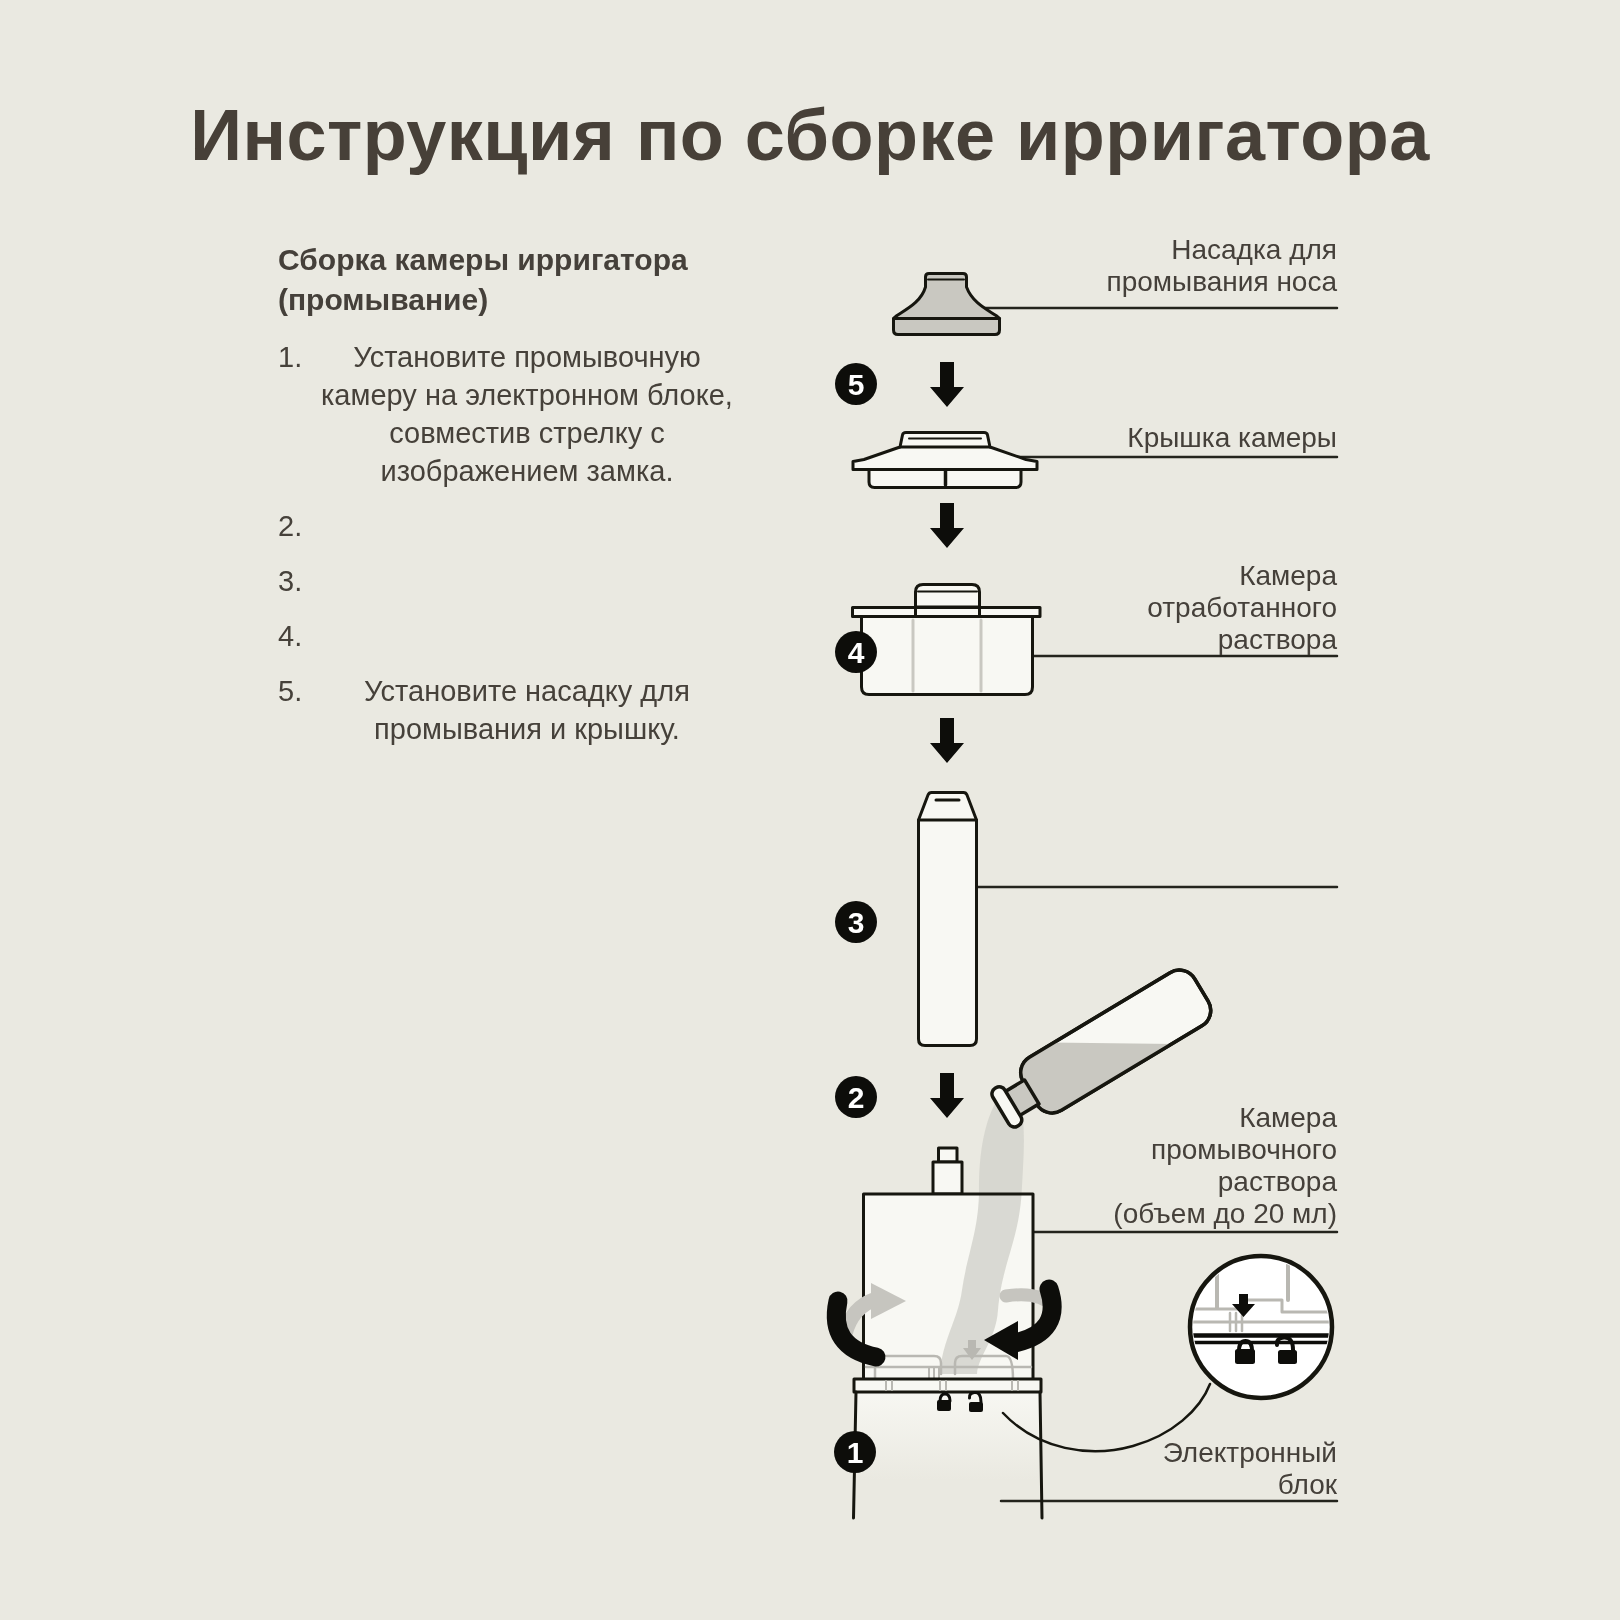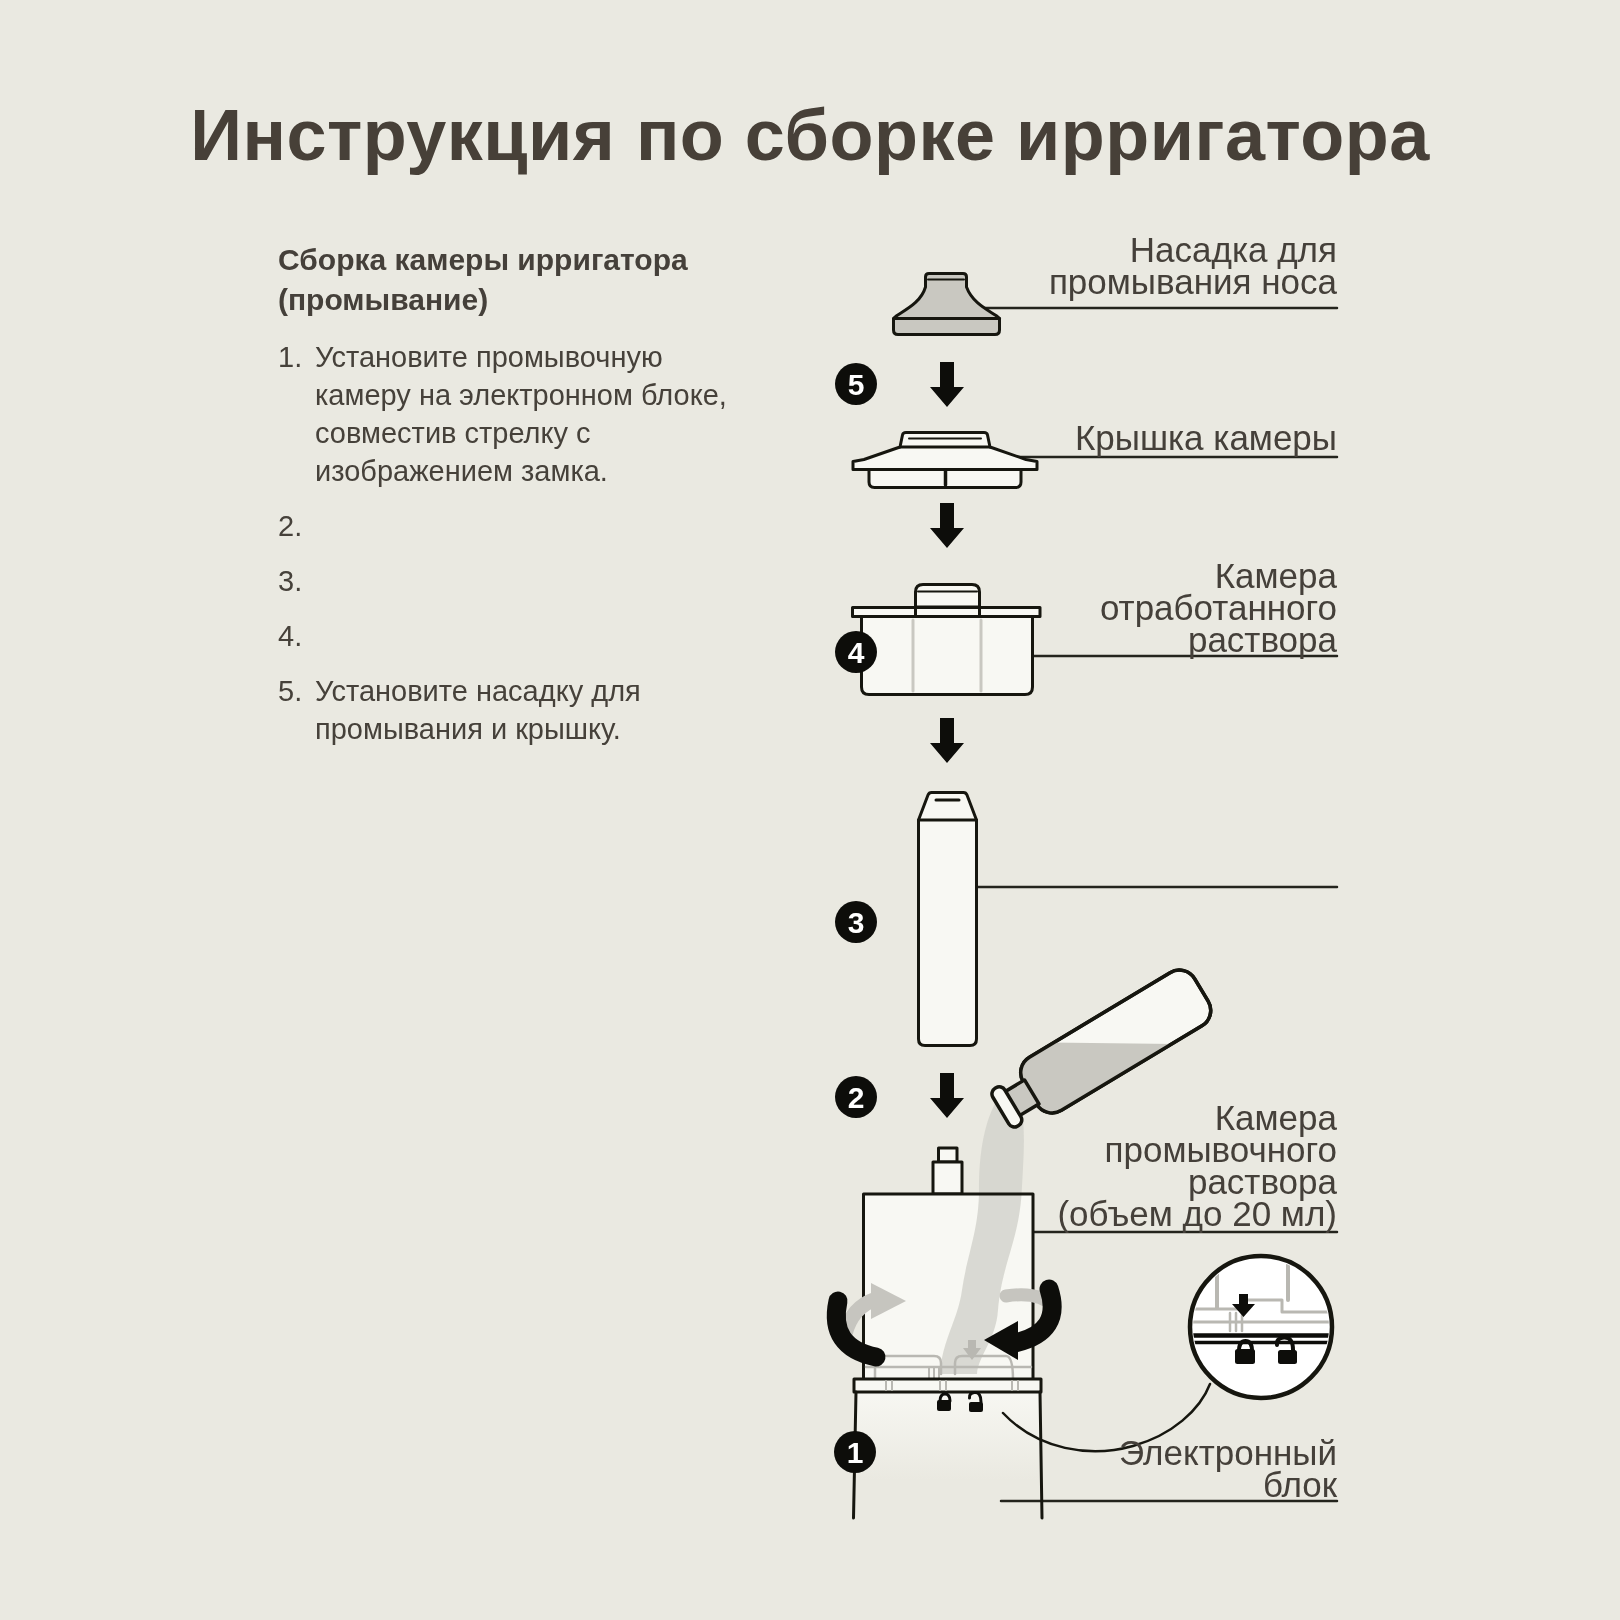--- a/index.html
+++ b/index.html
@@ -22,28 +22,28 @@
     position:absolute;left:278px;top:240px;width:486px;
     font-size:29px;line-height:38px;
   }
   .left-col h2{
     margin:0 0 18px 0;
     font-size:30px;line-height:40px;font-weight:700;
     white-space:pre-line;color:#45403a;
   }
   .step{display:flex;margin-bottom:17px;}
   .step .num{flex:0 0 37px;}
-  .step .txt{flex:1;max-width:424px;}
+  .step .txt{flex:1;max-width:424px;text-align:center;}
   .warning{margin:54px 0 0 37px;max-width:452px;}
   .warning .w-title{font-weight:700;}
   .diagram-svg{position:absolute;inset:0;width:1620px;height:1620px;}
   .dlabel{
     position:absolute;right:283px;
     text-align:right;
-    font-size:35px;line-height:32px;
+    font-size:28px;line-height:32px;
     color:#45403a;white-space:pre-line;
   }
   .lbl-nozzle{top:234px;}
   .lbl-lid{top:422px;}
   .lbl-waste{top:560px;}
   .lbl-tube{top:820px;}
   .lbl-wash{top:1102px;}
   .lbl-block{top:1437px;}
 </style>
 </head>

